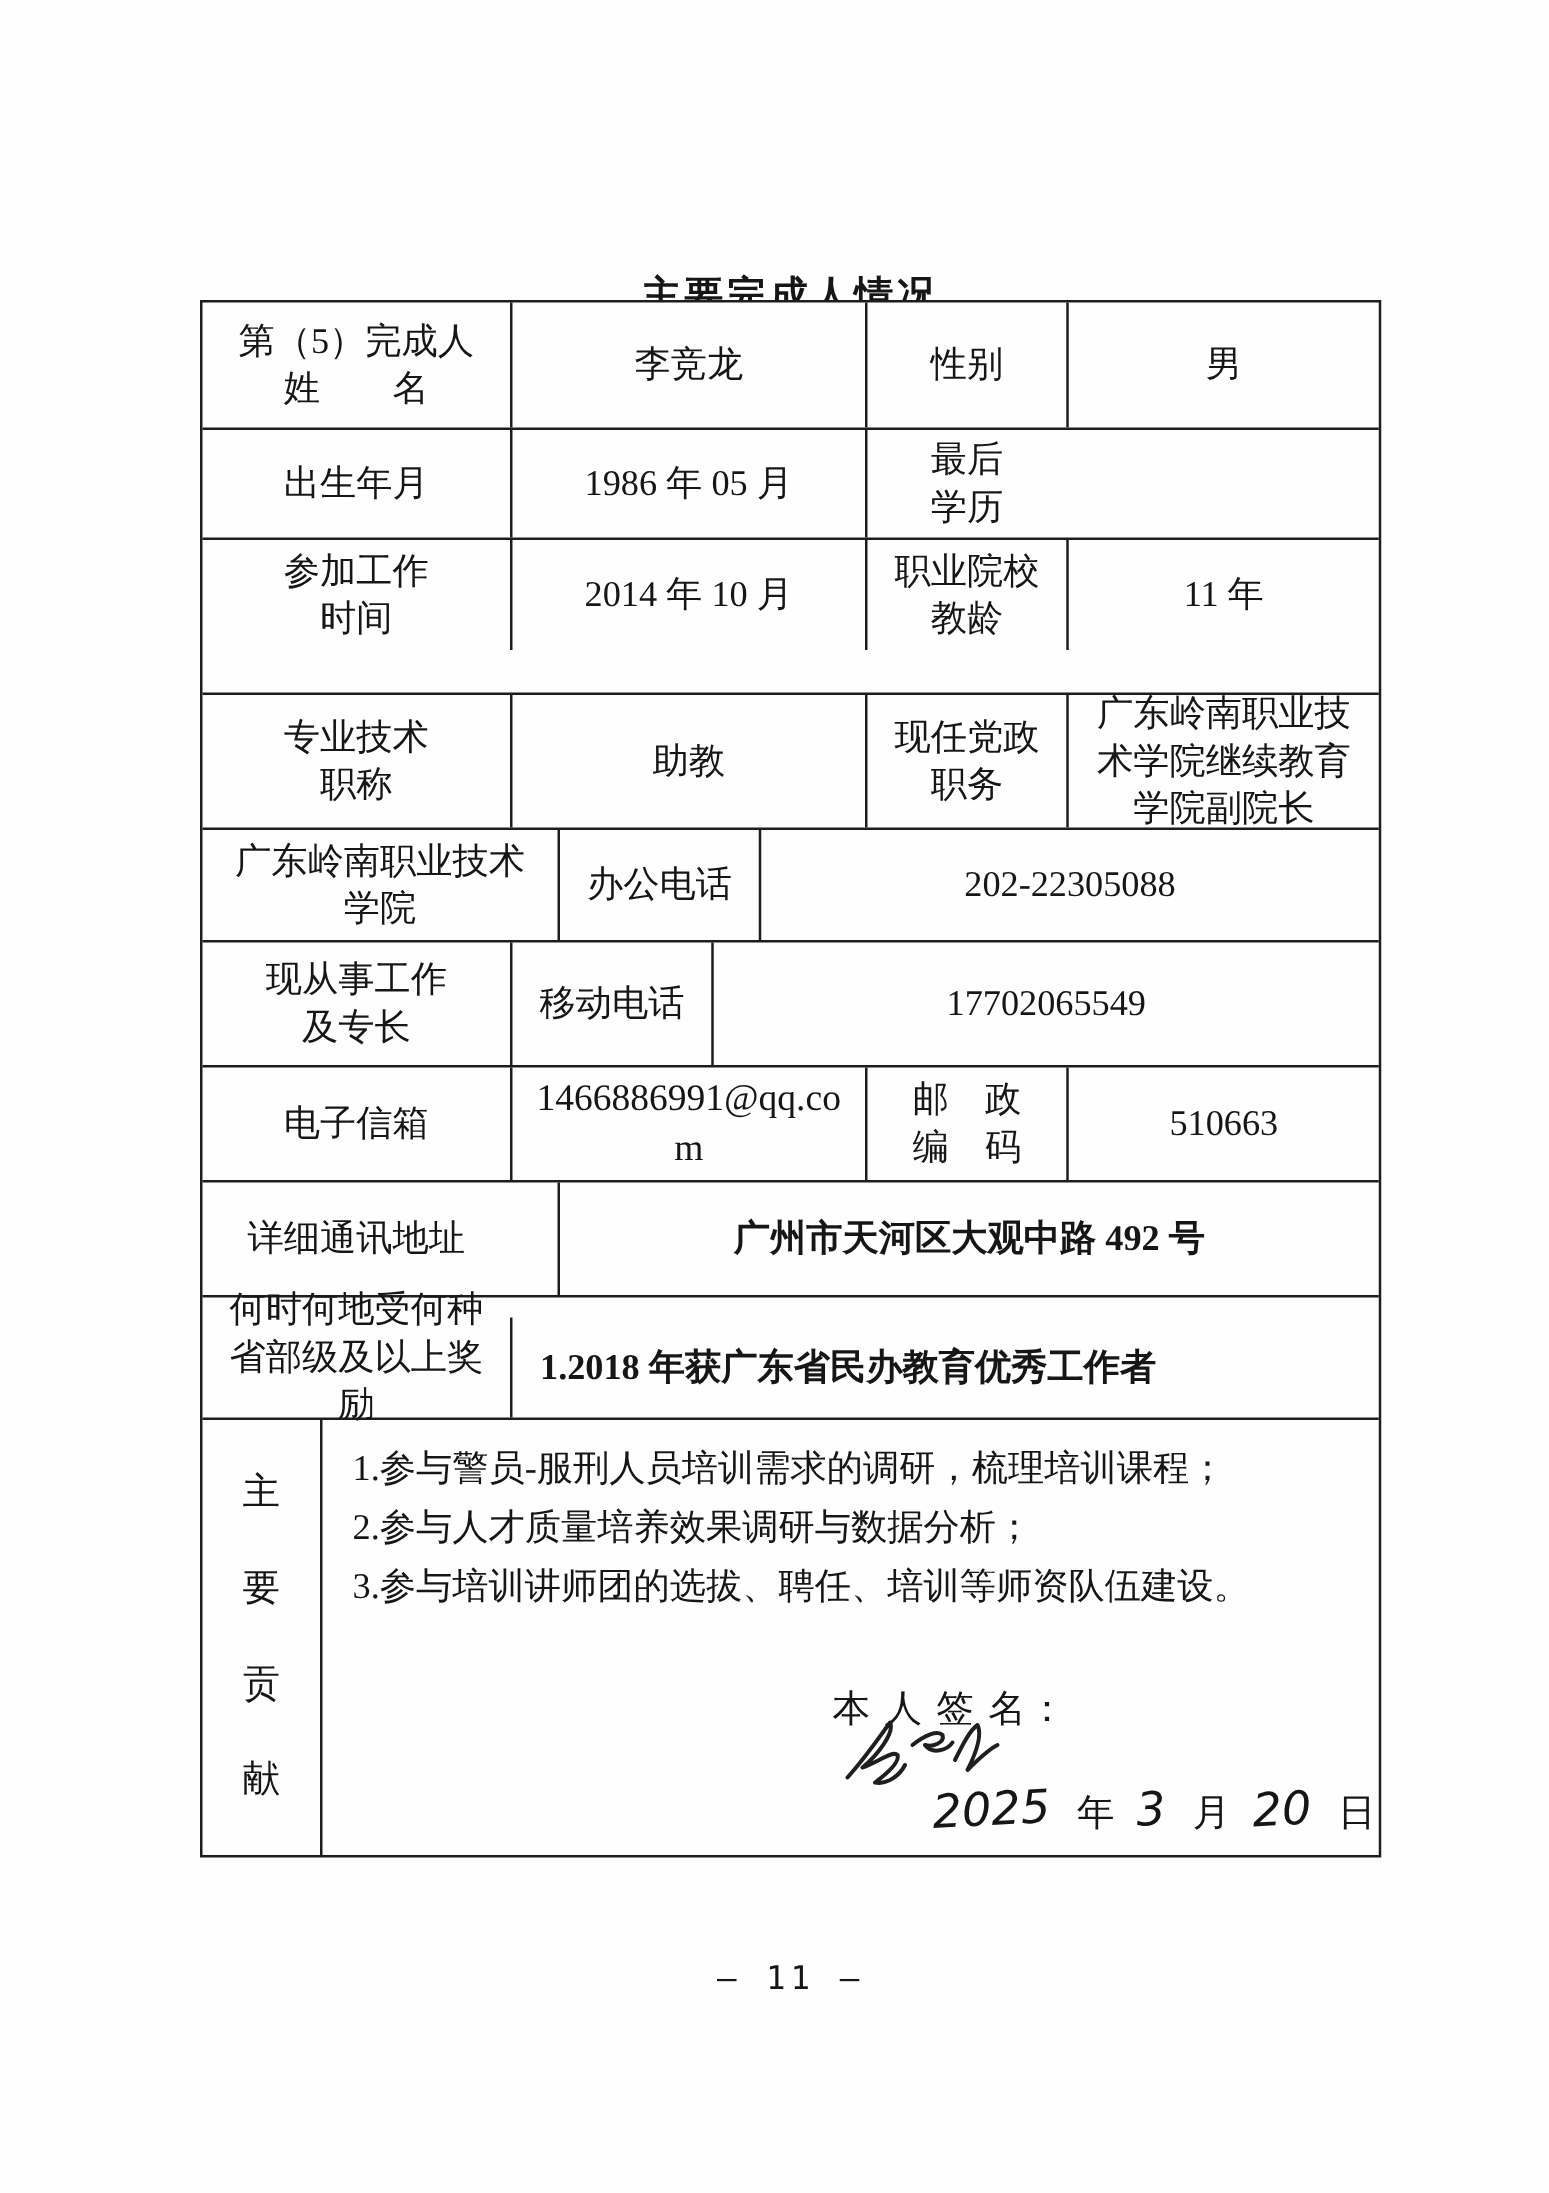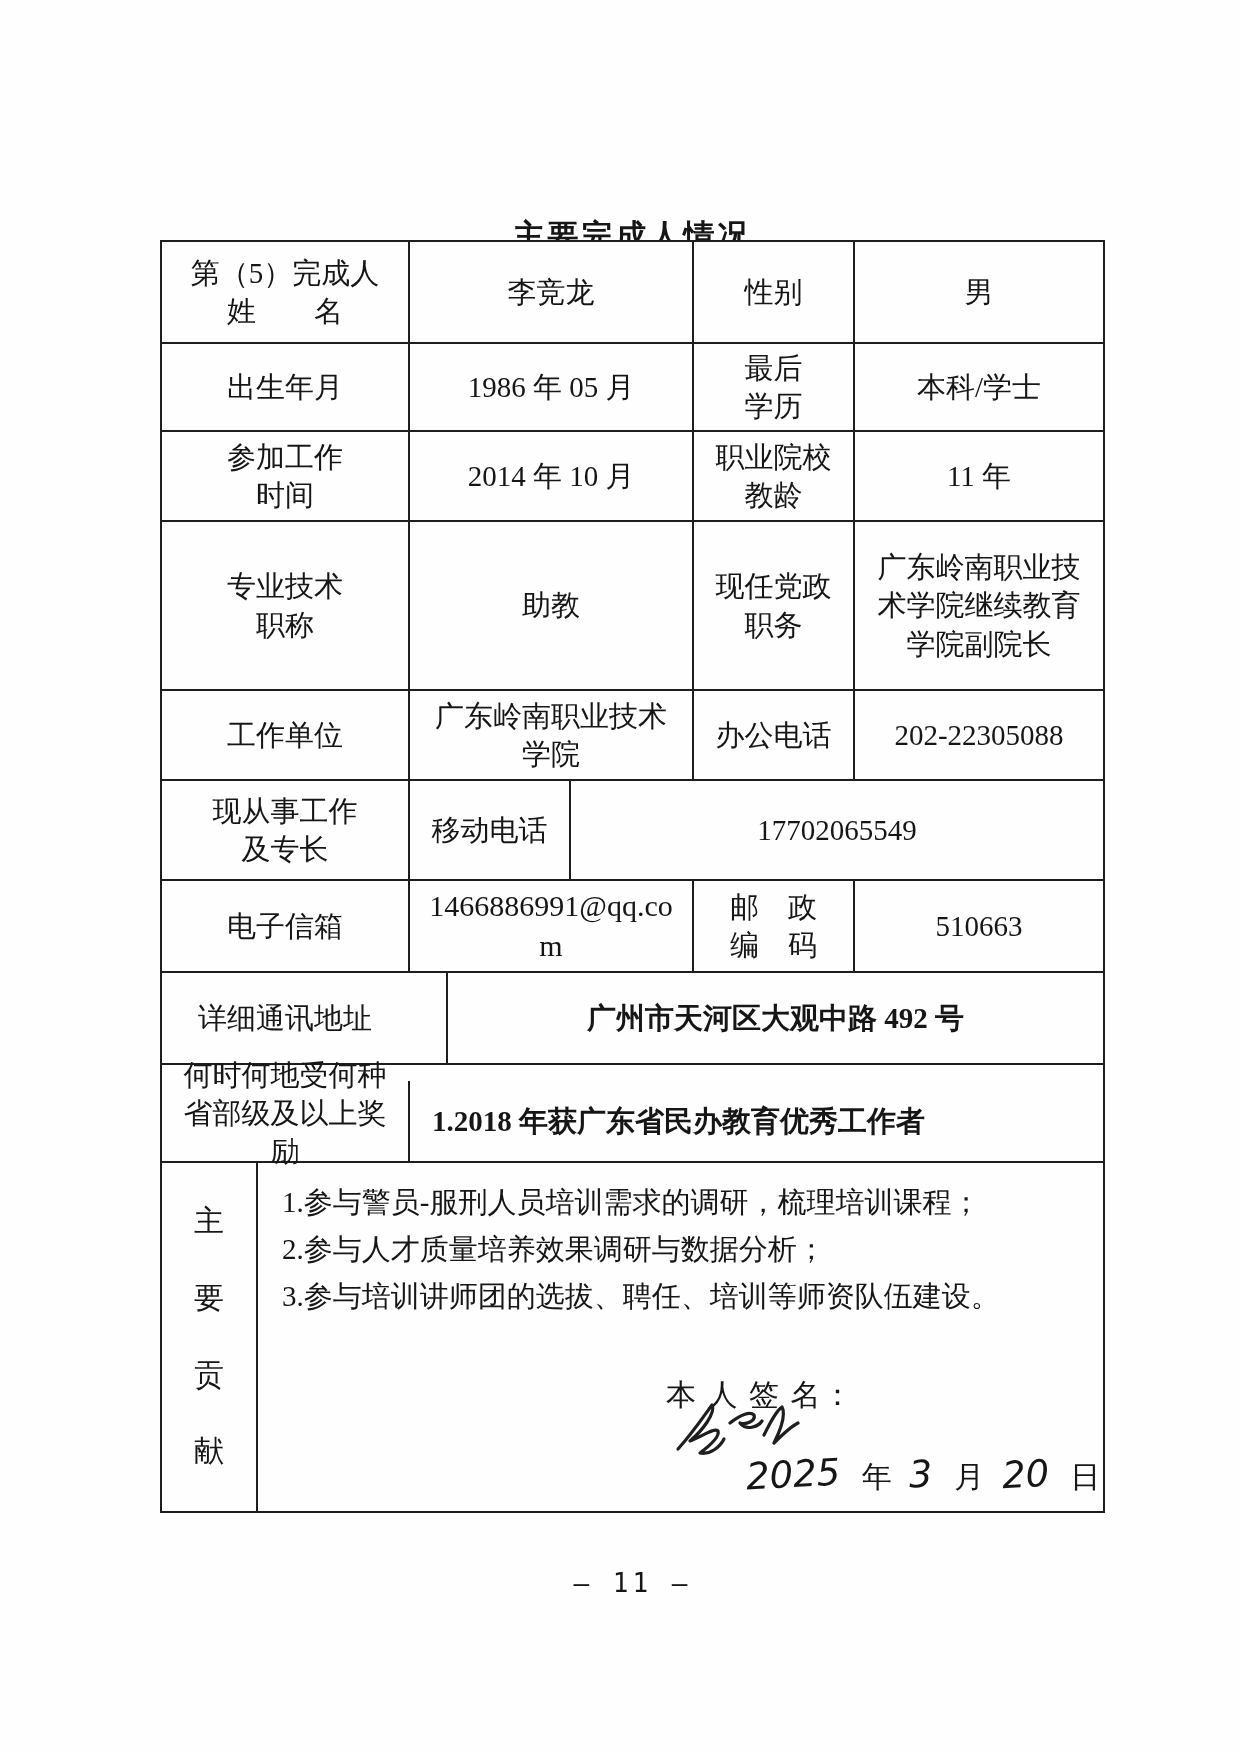--- a/index.html
+++ b/index.html
@@ -38,21 +38,21 @@
     padding:4px 8px;
   }
   .cell:first-child{border-left:none;}
   .c1{width:246px;font-family:Liberation Serif, serif;}
   .c2{width:284px;}
   .c3{width:161px;}
   .c4{flex:1;}
   .r1{height:100px;}
   .r2{height:88px;}
   .r3{height:90px;}
-  .r4{height:169px;}
+  .r4{height:108px;margin-top:34px;}
   .r5{height:90px;}
   .r6{height:100px;}
   .r7{height:92px;}
   .r8{height:92px;gap:38px;}
   .r9{height:98px;}
   .r10{height:350px;}
   .wide-value{flex:1;font-weight:bold;}
   .left-align{align-items:flex-start;text-align:left;padding-left:22px;margin-top:16px;}
   .email-val{font-size:30px;}
   .contrib-label{
@@ -131,23 +131,20 @@
       <div class="cell c1">
         <div>出生年月</div>
       </div>
       <div class="cell c2">
         <div>1986 年 05 月</div>
       </div>
       <div class="cell c3">
         <div>最后</div>
         <div>学历</div>
       </div>
-      <div class="cell c4">
-        <div>本科/学士</div>
-      </div>
     </div>
 
     <div class="trow r3">
       <div class="cell c1">
         <div>参加工作</div>
         <div>时间</div>
       </div>
       <div class="cell c2">
         <div>2014 年 10 月</div>
       </div>
@@ -173,23 +170,20 @@
         <div>职务</div>
       </div>
       <div class="cell c4">
         <div>广东岭南职业技</div>
         <div>术学院继续教育</div>
         <div>学院副院长</div>
       </div>
     </div>
 
     <div class="trow r5">
-      <div class="cell c1">
-        <div>工作单位</div>
-      </div>
       <div class="cell c2">
         <div>广东岭南职业技术</div>
         <div>学院</div>
       </div>
       <div class="cell c3">
         <div>办公电话</div>
       </div>
       <div class="cell c4">
         <div>202-22305088</div>
       </div>

